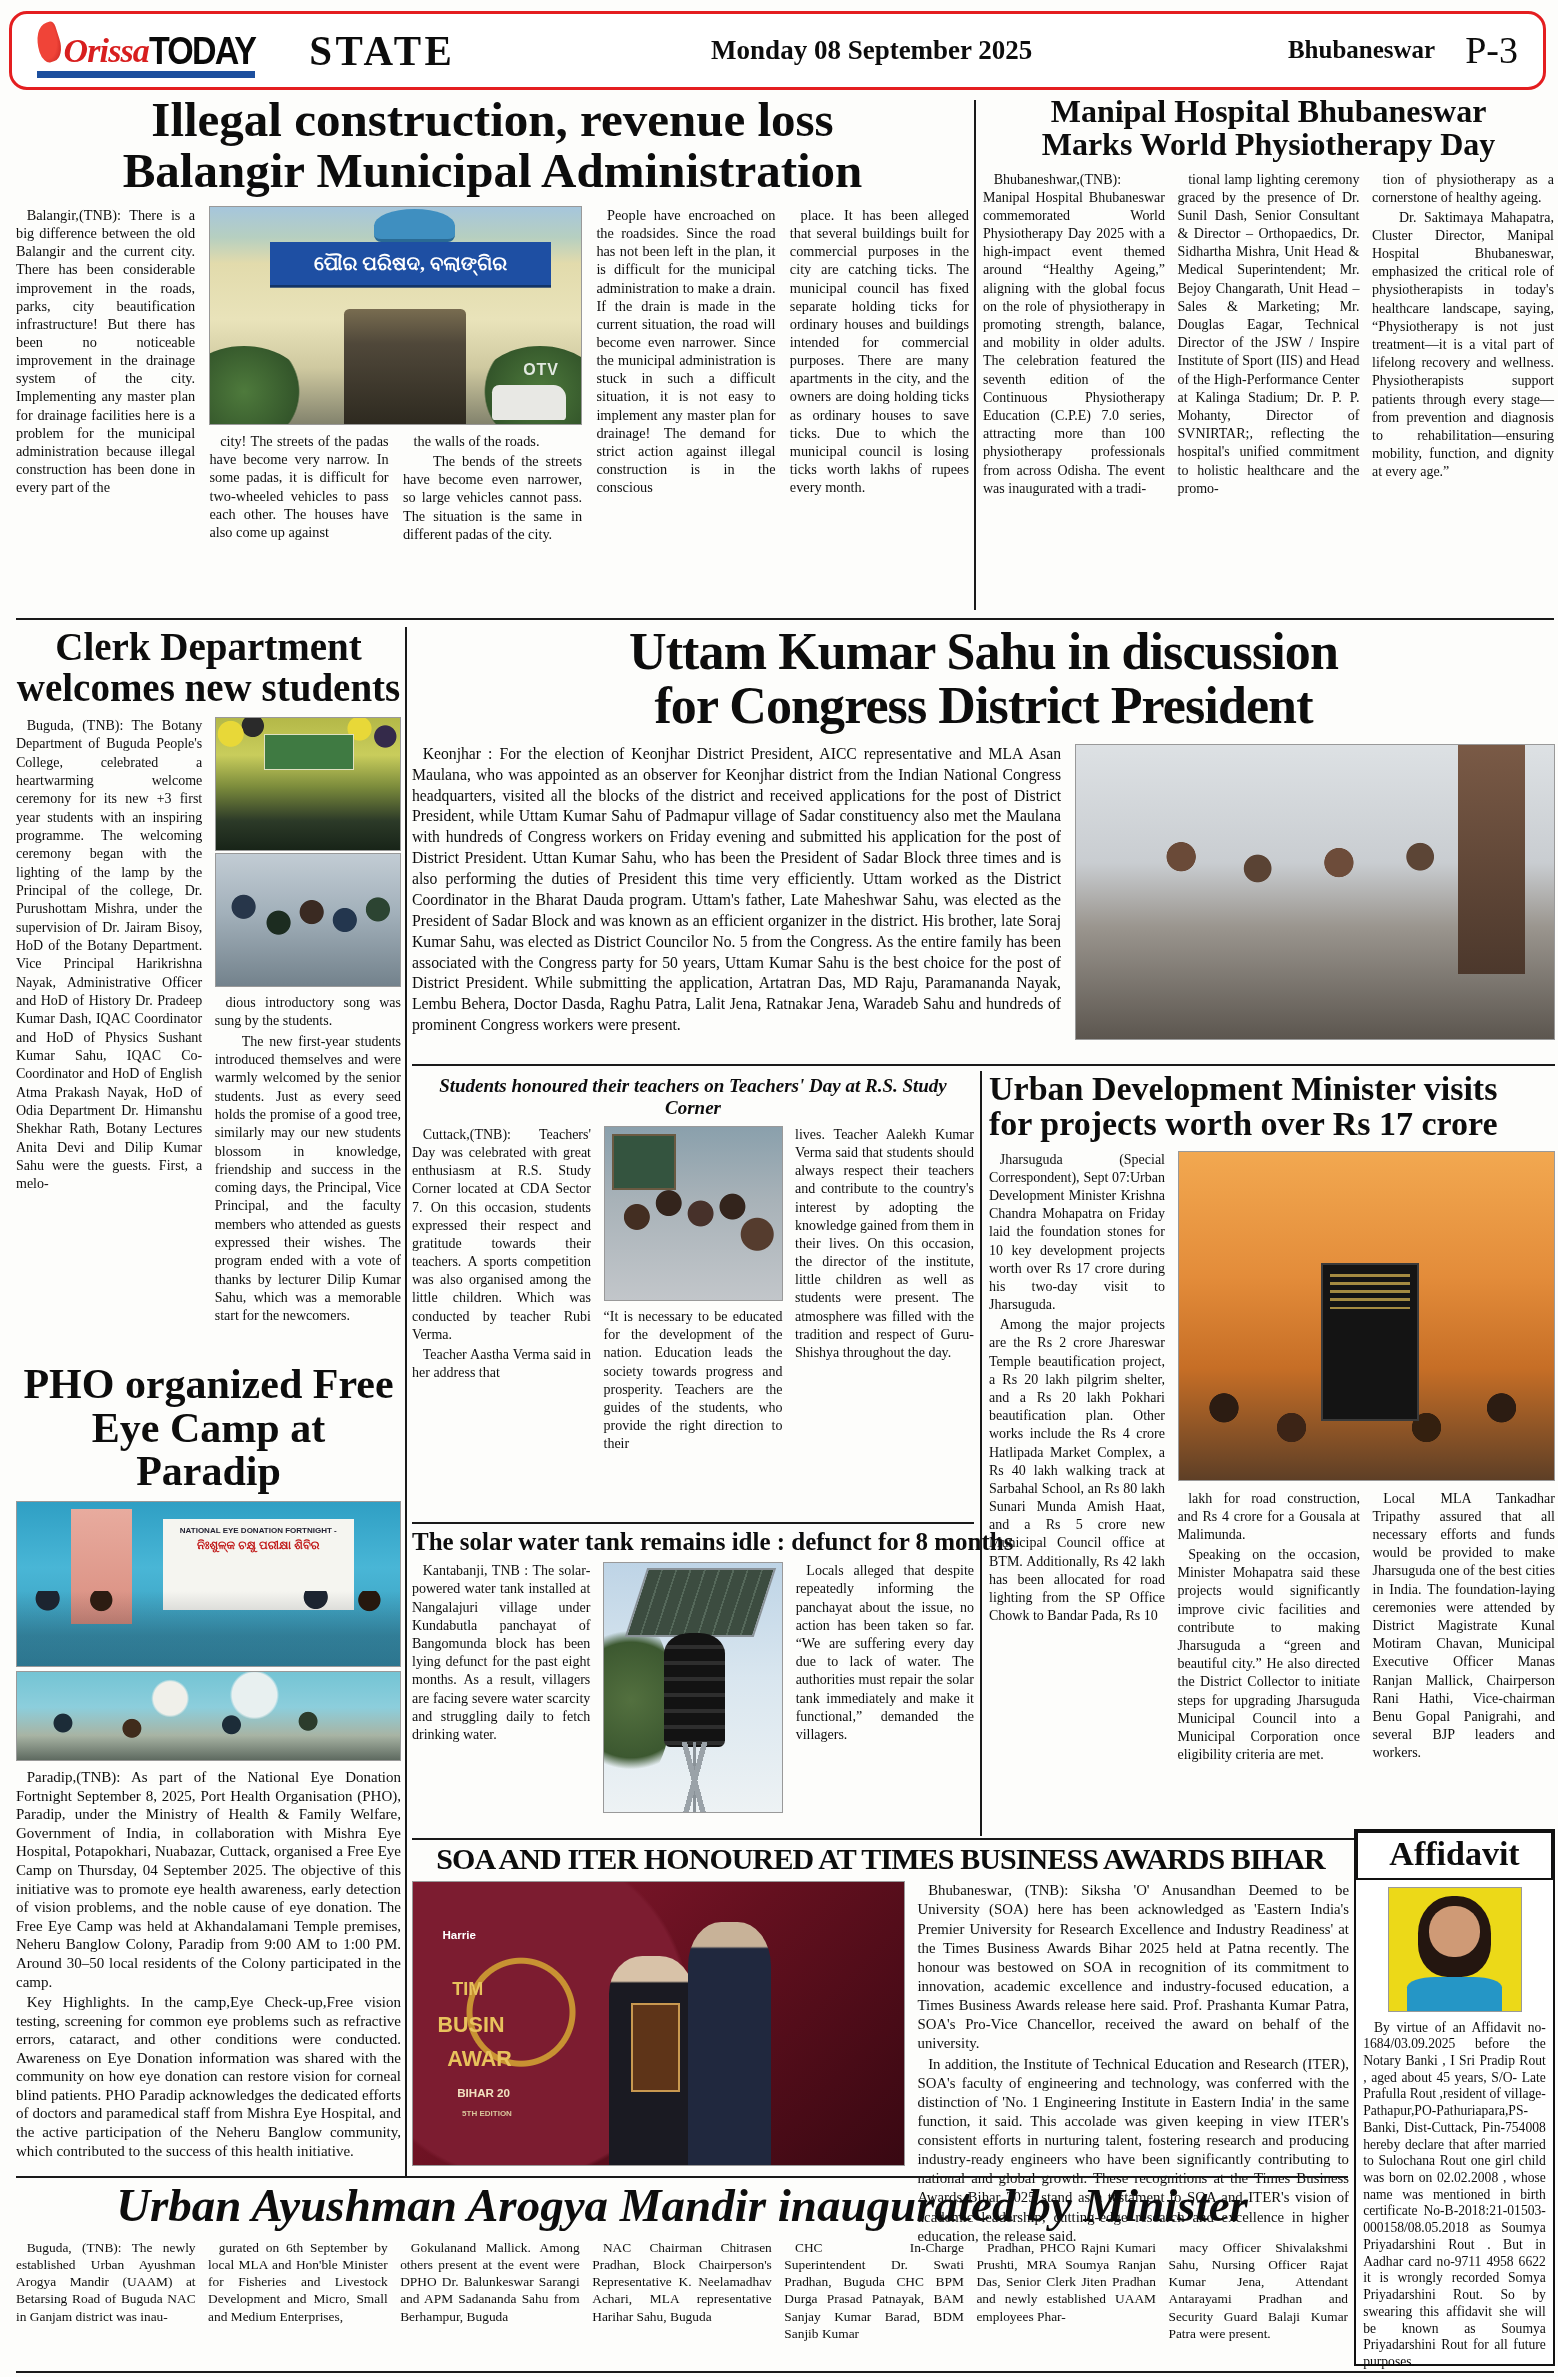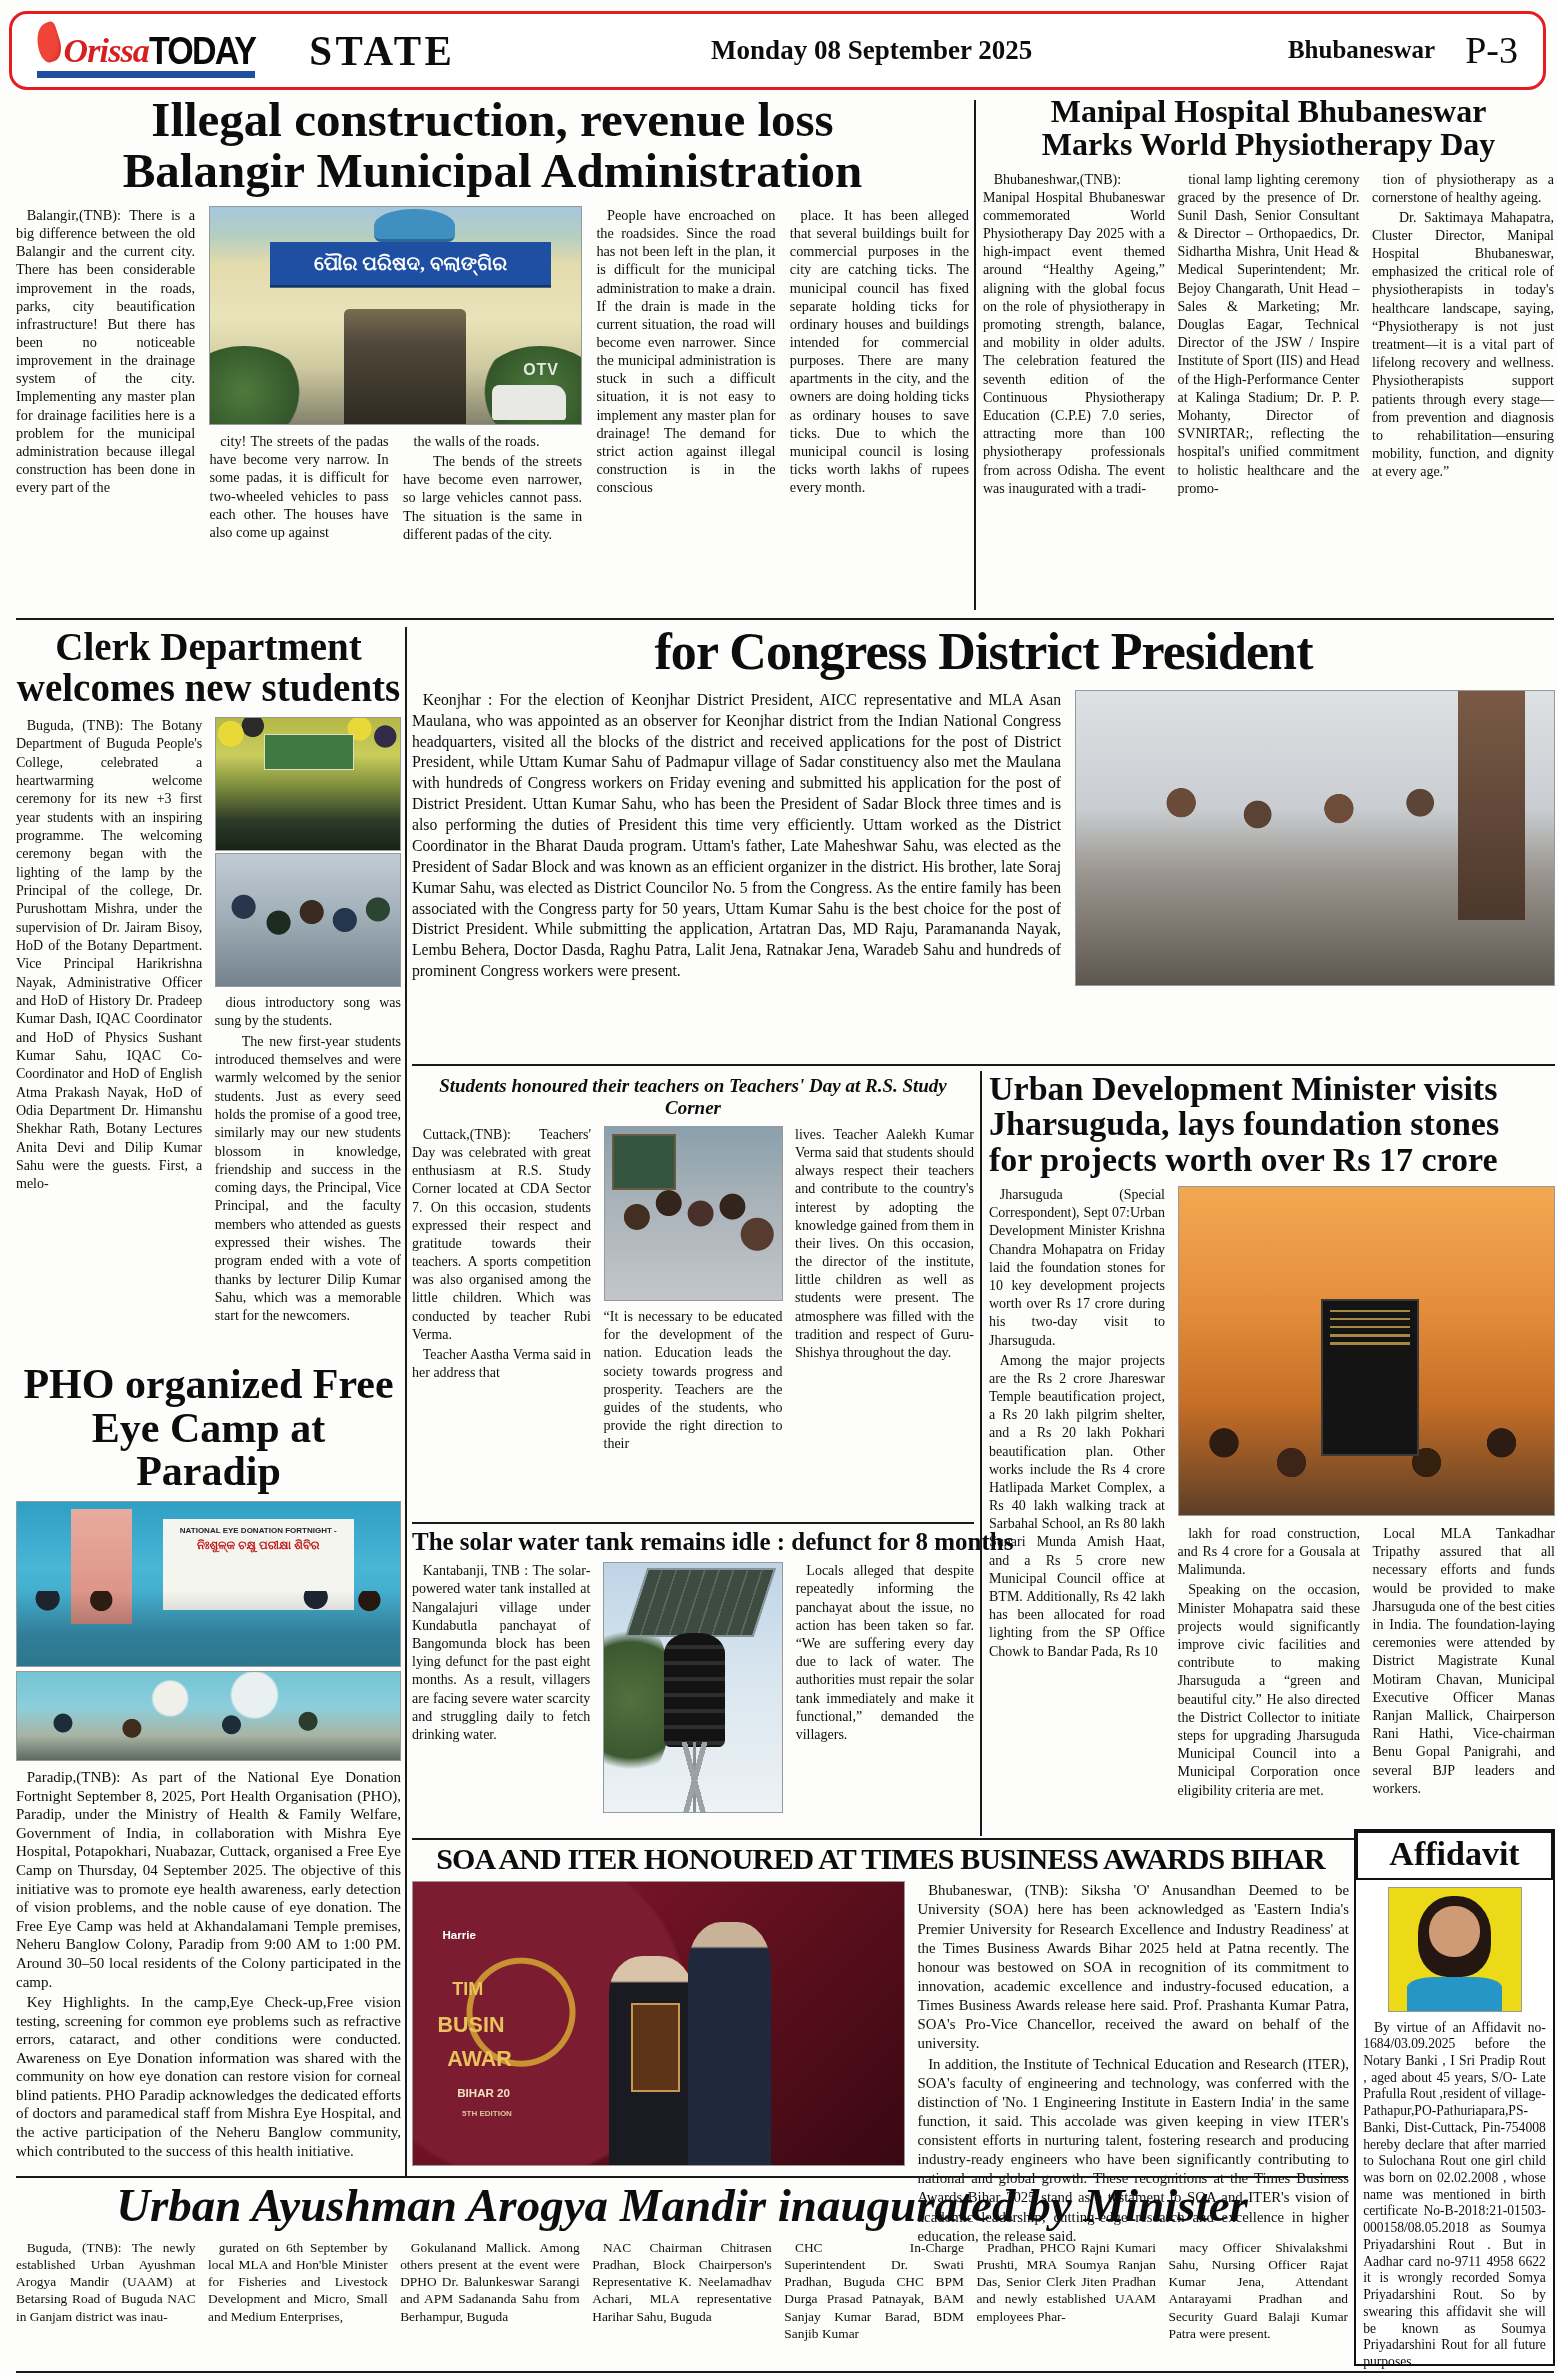--- a/index.html
+++ b/index.html
@@ -225,20 +225,21 @@
         </div>
         <div class="ph ph-bot-b" style="height:134px;margin-top:1.8px;margin-bottom:7.2px;"></div>
         <p>dious introductory song was sung by the students.</p>
         <p style="text-indent:27px;">The new first-year students introduced themselves and were warmly welcomed by the senior students. Just as every seed holds the promise of a good tree, similarly may our new students blossom in knowledge, friendship and success in the coming days, the Principal, Vice Principal, and the faculty members who attended as guests expressed their wishes.  The program ended with a vote of thanks by lecturer Dilip Kumar Sahu, which was a memorable start for the newcomers.</p>
       </div>
     </div>
   </div>
 
   <div class="abs" style="left:412px;top:625px;width:1143px;height:435px;">
     <div class="h1" style="font-size:52px;letter-spacing:-0.9px;">
+      <div>Uttam Kumar Sahu in discussion</div>
       <div>for Congress District President</div>
     </div>
     <div style="display:flex;gap:14.3px;margin-top:10.7px;">
       <div class="bodytxt" style="width:649px;font-size:15.7px;line-height:1.33;">
         <p>Keonjhar : For the election of Keonjhar District President, AICC representative and MLA Asan Maulana, who was appointed as an observer for Keonjhar district from the Indian National Congress headquarters, visited all the blocks of the district and received applications for the post of District President, while Uttam Kumar Sahu of Padmapur village of Sadar constituency also met the Maulana with hundreds of Congress workers on Friday evening and submitted his application for the post of District President. Uttan Kumar Sahu, who has been the President of Sadar Block three times and is also performing the duties of President this time very efficiently. Uttam worked as the District Coordinator in the Bharat Dauda program. Uttam's father, Late Maheshwar Sahu, was elected as the President of Sadar Block and was known as an efficient organizer in the district. His brother, late Soraj Kumar Sahu, was elected as District Councilor No. 5 from the Congress. As the entire family has been associated with the Congress party for 50 years, Uttam Kumar Sahu is the best choice for the post of District President. While submitting the application, Artatran Das, MD Raju, Paramananda Nayak, Lembu Behera, Doctor Dasda, Raghu Patra, Lalit Jena, Ratnakar Jena, Waradeb Sahu and hundreds of prominent Congress workers were present.</p>
       </div>
       <div class="ph ph-uttam" style="flex:1;height:296px;">
         <span class="ph-door"></span>
       </div>
     </div>
@@ -264,21 +265,20 @@
         <p style="text-indent:0;">lives. Teacher Aalekh Kumar Verma said that students should always respect their teachers and contribute to the country's interest by adopting the knowledge gained from them in their lives.  On this occasion, the director of the institute, little children as well as students were present. The atmosphere was filled with the tradition and respect of Guru-Shishya throughout the day.</p>
       </div>
     </div>
   </div>
 
   <div class="vline" style="left:980px;top:1071px;height:765px;"></div>
 
   <div class="abs" style="left:989px;top:1071px;width:566px;height:765px;">
     <div class="h1" style="font-size:34px;text-align:left;">
       <div>Urban Development Minister visits</div>
-      <div>Jharsuguda, lays foundation stones</div>
       <div>for projects worth over Rs 17 crore</div>
     </div>
     <div style="display:grid;grid-template-columns:176px 1fr 1fr;grid-template-rows:330px auto;gap:9px 12.5px;margin-top:9px;font-size:14px;line-height:1.3;">
       <div class="bodytxt" style="grid-row:1/3;">
         <p>Jharsuguda (Special Correspondent), Sept 07:Urban Development Minister Krishna Chandra Mohapatra on Friday laid the foundation stones for 10 key development projects worth over Rs 17 crore during his two-day visit to Jharsuguda.</p>
         <p>Among the major projects are the Rs 2 crore Jhareswar Temple beautification project, a Rs 20 lakh pilgrim shelter, and a Rs 20 lakh Pokhari beautification plan. Other works include the Rs 4 crore Hatlipada Market Complex, a Rs 40 lakh walking track at Sarbahal School, an Rs 80 lakh Sunari Munda Amish Haat, and a Rs 5 crore new Municipal Council office at BTM. Additionally, Rs 42 lakh has been allocated for road lighting from the SP Office Chowk to Bandar Pada, Rs 10</p>
       </div>
       <div class="ph ph-jhar" style="grid-column:2/4;">
         <span class="ph-plaque">
             <i></i>

